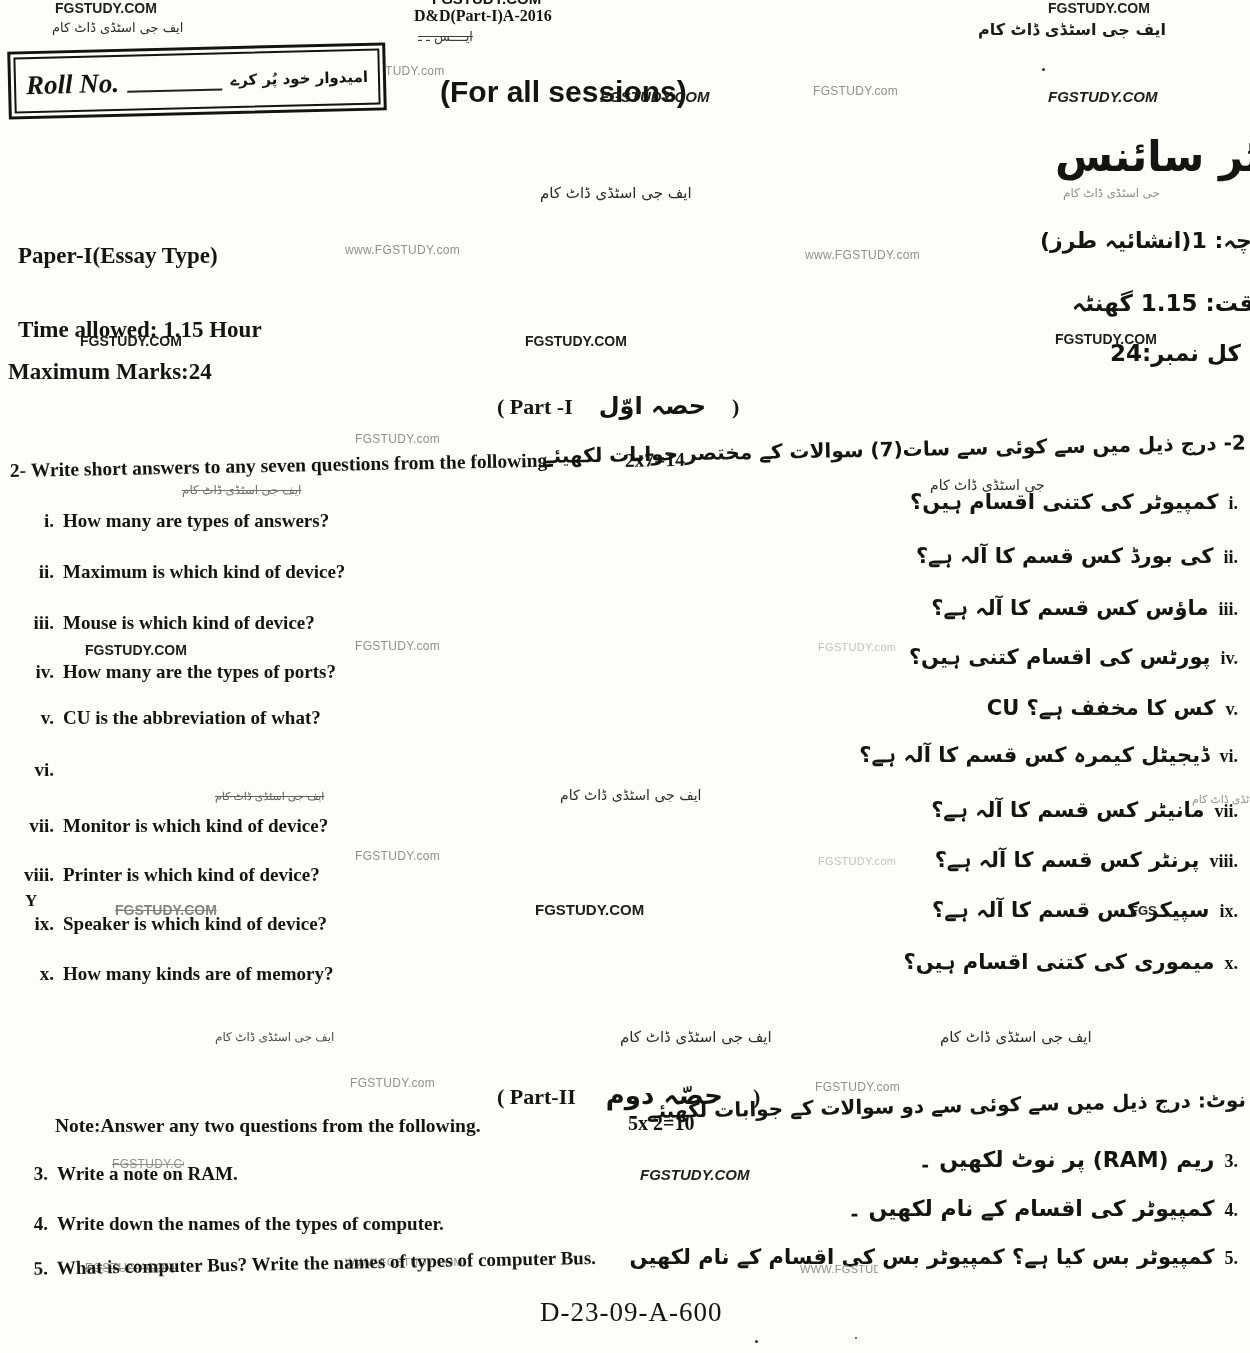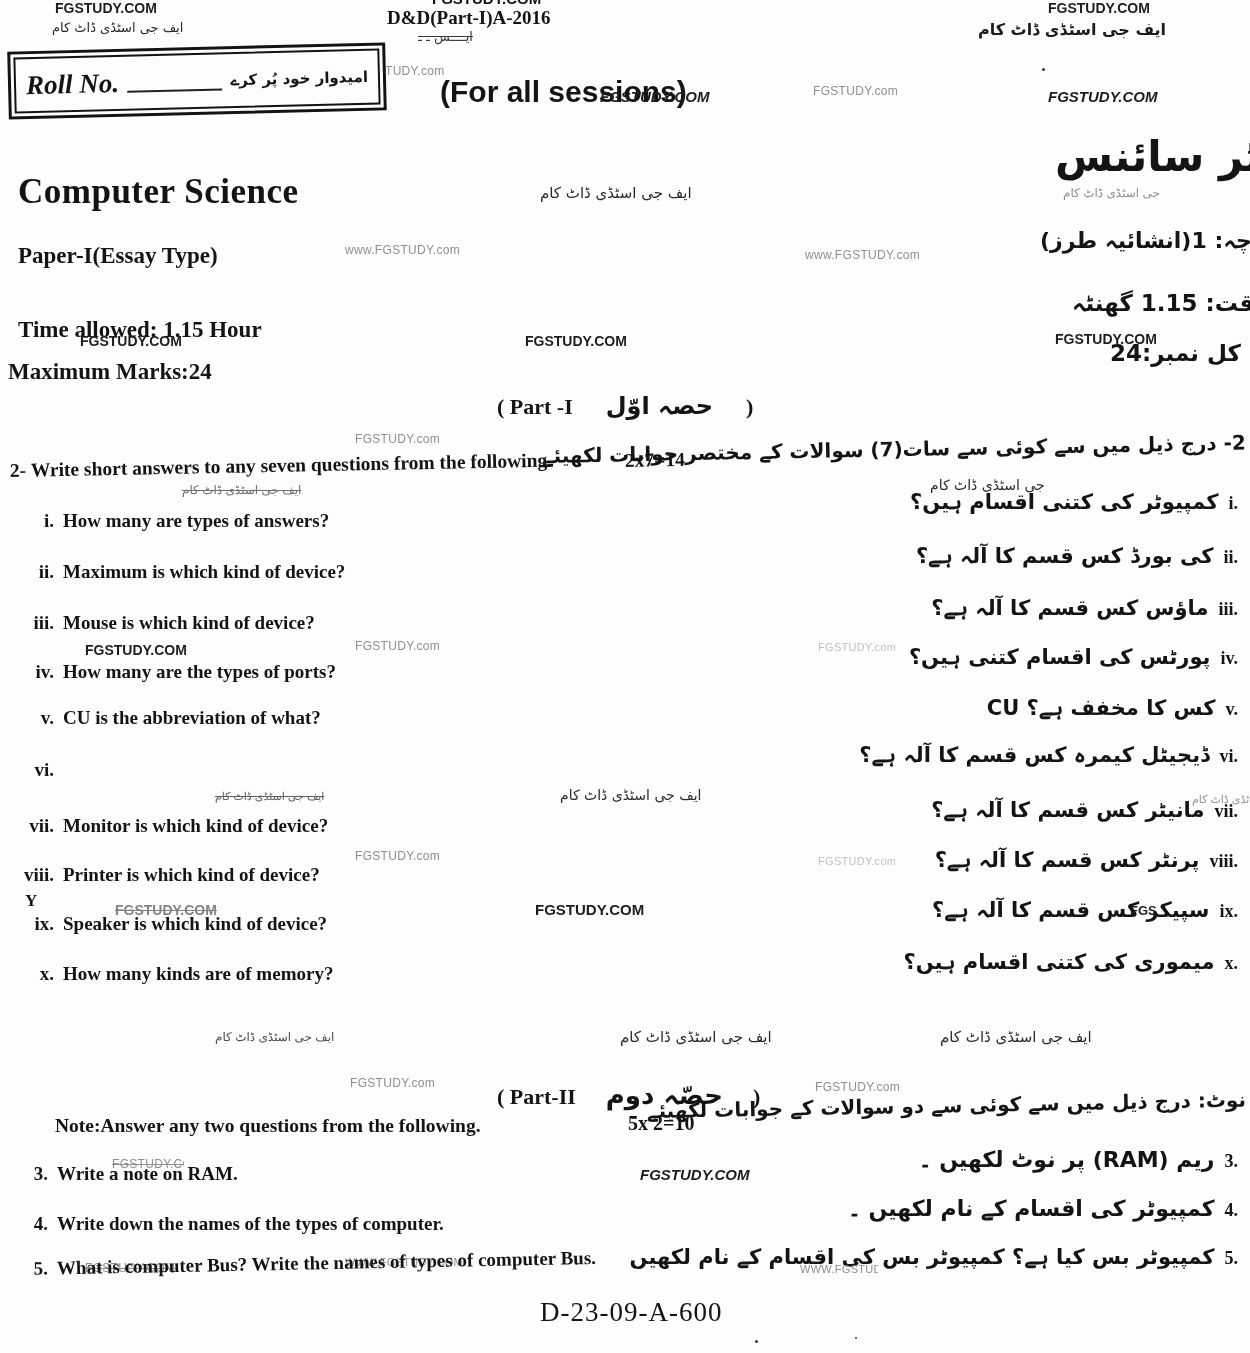--- a/index.html
+++ b/index.html
@@ -49,62 +49,61 @@
 <body>
 
 <div id="canvas">
 
   <div class="abs wm-bold" style="left:55px;top:0px;">FGSTUDY.COM</div>
   <div class="abs urdu wm-urdu" style="left:52px;top:20px;font-size:13px;">ایف جی اسٹڈی ڈاٹ کام</div>
 
   <div class="abs clip-top" style="left:432px;top:0px;width:150px;">
     <div>FGSTUDY.COM</div>
   </div>
-  <div class="abs serif" style="left:387px;top:7px;font-size:19px;font-weight:600;">D&amp;D(Part-I)A-2016</div>
+  <div class="abs serif" style="left:414px;top:7px;font-size:16px;font-weight:600;">D&amp;D(Part-I)A-2016</div>
   <div class="abs urdu strike" style="left:418px;top:29px;font-size:13px;color:#3a3a3a;">ایــــس ـ ـ</div>
 
   <div class="abs wm-bold" style="left:1048px;top:0px;">FGSTUDY.COM</div>
   <div class="abs urdu" style="left:978px;top:20px;font-size:16px;color:#1c1c1c;font-weight:600;">ایف جی اسٹڈی ڈاٹ کام</div>
 
   <div id="rollbox">
     <div class="inner">
       <span class="lbl serif">Roll No.</span>
       <span class="fill-line"></span>
       <span class="note urdu">امیدوار خود پُر کرے</span>
     </div>
   </div>
   <div class="abs wm-gray" style="left:385px;top:64px;">TUDY.com</div>
 
   <div class="abs sans" style="left:440px;top:52px;font-size:30px;font-weight:bold;margin-top:23px;">(For all sessions)</div>
   <div class="abs wm-bold wm-ital" style="left:600px;top:88px;">FGSTUDY.COM</div>
   <div class="abs wm-gray" style="left:813px;top:84px;">FGSTUDY.com</div>
   <div class="abs wm-bold wm-ital" style="left:1048px;top:88px;">FGSTUDY.COM</div>
   <div class="dot" style="left:1042px;top:68px;"></div>
 
-  <div class="abs big-title serif" style="left:18px;top:172px;">Computer Science</div>
   <div class="abs urdu wm-urdu" style="left:540px;top:184px;font-size:15px;">ایف جی اسٹڈی ڈاٹ کام</div>
   <div class="abs urdu" style="left:1055px;top:132px;font-size:42px;font-weight:bold;">کمپیوٹر سائنس</div>
   <div class="abs urdu wm-gray" style="left:1063px;top:186px;font-size:12px;">جی اسٹڈی ڈاٹ کام</div>
 
   <div class="abs meta" style="left:18px;top:243px;">Paper-I(Essay Type)</div>
   <div class="abs wm-gray" style="left:345px;top:243px;">www.FGSTUDY.com</div>
   <div class="abs wm-gray" style="left:805px;top:248px;">www.FGSTUDY.com</div>
   <div class="abs urdu" style="left:1040px;top:228px;font-size:22px;font-weight:600;">پرچہ: 1(انشائیہ طرز)</div>
 
   <div class="abs meta" style="left:18px;top:317px;">Time allowed: 1.15 Hour</div>
   <div class="abs urdu" style="left:1072px;top:290px;font-size:23px;font-weight:600;">وقت: 1.15 گھنٹہ</div>
 
   <div class="abs wm-bold" style="left:80px;top:333px;">FGSTUDY.COM</div>
   <div class="abs wm-bold" style="left:525px;top:333px;">FGSTUDY.COM</div>
   <div class="abs wm-bold" style="left:1055px;top:331px;">FGSTUDY.COM</div>
   <div class="abs urdu" style="left:1110px;top:340px;font-size:23px;font-weight:600;">کل نمبر:24</div>
 
   <div class="abs meta" style="left:8px;top:359px;">Maximum Marks:24</div>
 
-  <div class="abs" style="left:497px;top:392px;display:flex;gap:33px;align-items:baseline;">
+  <div class="abs" style="left:497px;top:392px;display:flex;gap:26px;align-items:baseline;">
     <span class="part-head serif">( Part -I</span>
     <span class="urdu" style="font-size:24px;font-weight:bold;">حصہ اوّل</span>
     <span class="part-head serif">)</span>
   </div>
   <div class="abs wm-gray" style="left:355px;top:432px;">FGSTUDY.com</div>
 
   <div class="abs instr tilt" style="left:10px;top:460px;font-size:19.5px;">2- Write short answers to any seven questions from the following.</div>
   <div class="abs instr tilt" style="left:625px;top:450px;font-size:19.5px;">2x7=14</div>
   <div class="abs urdu tilt" style="left:748px;top:440px;width:498px;font-size:20px;font-weight:700;">2- درج ذیل میں سے کوئی سے سات(7) سوالات کے مختصر جوابات لکھیئے</div>
   <div class="abs urdu strike wm-gray" style="left:182px;top:483px;font-size:12px;color:#6f6f6d;">ایف جی اسٹڈی ڈاٹ کام</div>

